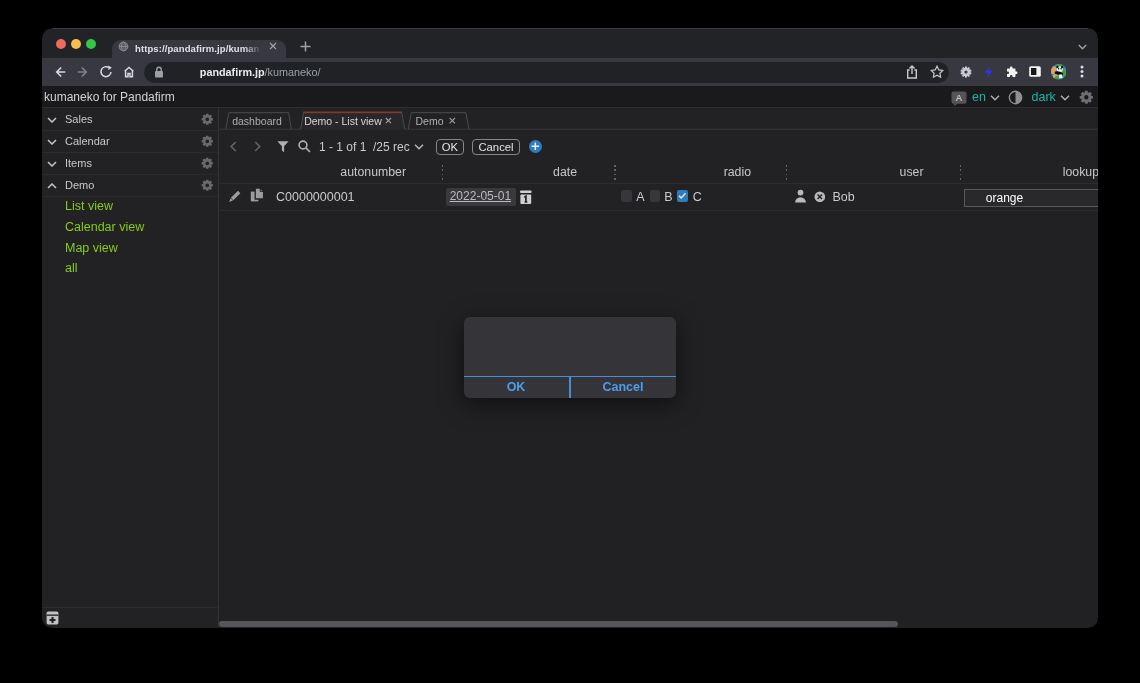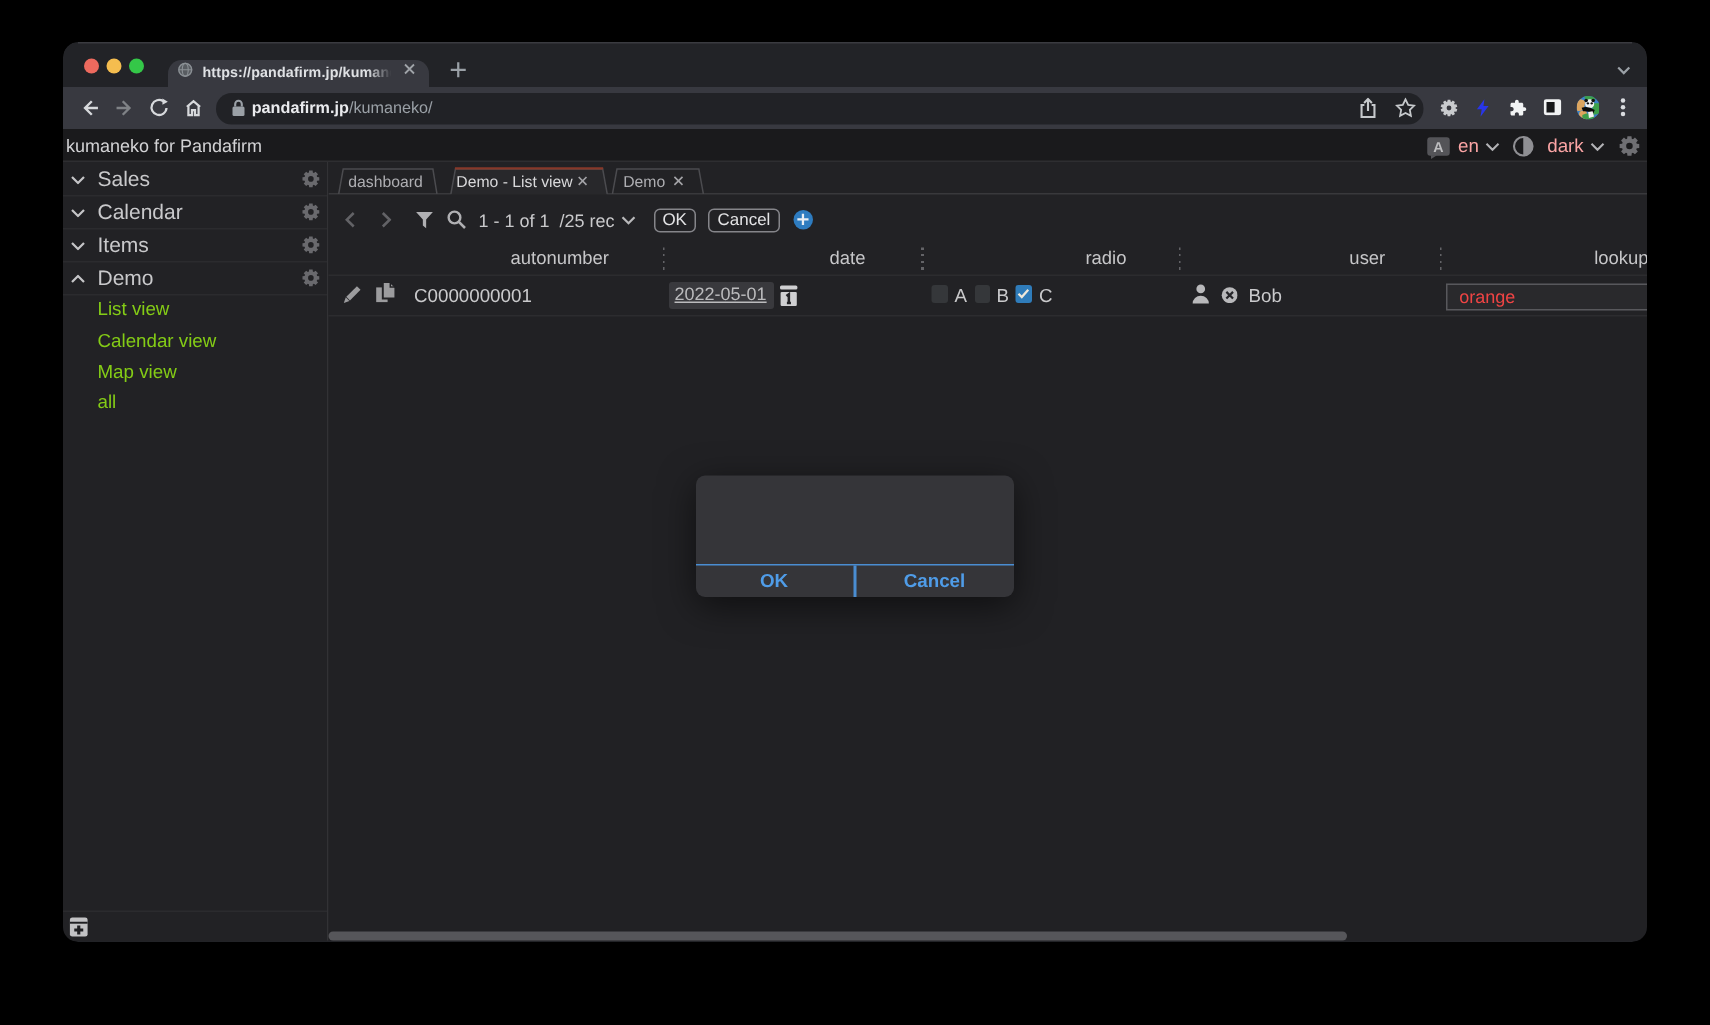--- a/index.html
+++ b/index.html
@@ -15,31 +15,31 @@
     line-height:18px; font-size:9.5px; font-weight:600; letter-spacing:0.1px; color:#dfe1e4;
     white-space:nowrap; overflow:hidden; }
   #tabfade { position:absolute; left:245px; top:40px; width:20px; height:18px;
     background:linear-gradient(to right, rgba(56,57,64,0), #383940 80%); }
   #chrometb { position:absolute; left:42px; top:58px; width:1056px; height:28px;
     background:#383940; }
   #omnibox { position:absolute; left:144.4px; top:61.9px; width:805px; height:20.8px;
     border-radius:10.4px; background:#212226; }
   #urltext { position:absolute; left:167.8px; top:58px; height:28px; line-height:28px;
     font-size:10.8px; color:#9aa0a6; }
-  #urltext b { color:#eaebee; font-weight:bold; }
+  #urltext b { color:#eaebee; font-weight:bold;margin-left:32px; }
   #appheader { position:absolute; left:42px; top:86px; width:1056px; height:22px;
     background:#1a1a1c; border-bottom:1px solid #2e2e31; }
   #apptitle { position:absolute; left:44px; top:86px; height:22px; line-height:22px;
     font-size:12px; color:#d2d2d4; }
   .hctl { position:absolute; top:86px; height:22px; line-height:23px; font-size:12.5px;
-    color:#fca5a5; }
+    color:#14b8a6; }
   #sidebar { position:absolute; left:42px; top:108px; width:177px; height:519px;
     background:#222225; border-right:1px solid #323235; }
   .sep { position:absolute; left:42px; width:176px; height:1px; background:#2b2b2e; }
-  .snav { position:absolute; left:65px; height:22px; line-height:22px; font-size:14px;
+  .snav { position:absolute; left:65px; height:22px; line-height:22px; font-size:11px;
     color:#c9c9cb; }
   .ssub { position:absolute; left:65px; height:20px; line-height:20px; font-size:12.5px;
     color:#84cc16; }
   #main { position:absolute; left:219px; top:108px; width:879px; height:519px;
     background:#212124; }
   #band { position:absolute; left:219px; top:108px; width:879px; height:102.4px;
     background:#222225; }
   .hdrcell { position:absolute; top:161px; height:22px; line-height:22px; font-size:12.3px;
     color:#c6c6c8; text-align:right; }
   .dots { position:absolute; top:165px; height:15px; width:1.2px;
@@ -281,22 +281,22 @@
 <div class="dots" style="left:960px;"></div>
 <div class="hline" style="top:183px;"></div>
 <div class="hline" style="top:210.4px;"></div>
 
 <div class="rowtxt" style="left:276px;">C0000000001</div>
 <div class="rowtxt" style="left:832.4px;">Bob</div>
 <div class="abs" style="left:445.7px; top:188.3px; width:70.6px; height:17.5px;
   background:#39393d; border-radius:2px; font-size:12px; color:#bbbbbd;
   line-height:17.5px; padding-left:4px;text-decoration:underline;">2022-05-01</div>
 <div class="abs" style="left:963.8px; top:188.9px; width:149px; height:18px;
-  background:#29292c; border:1px solid #58585c; font-size:12px; color:#ef4444;
-  line-height:16px; padding-left:8px;">orange</div>
+  background:#29292c; border:1px solid #58585c; font-size:12px; color:#ffffff;
+  line-height:16px; padding-left:21px;">orange</div>
 <div class="cb" style="left:621.3px;"></div>
 <div class="cb" style="left:649.7px;"></div>
 <div class="cb" style="left:677px; background:#2f7cba;"></div>
 <svg class="abs" style="left:678.3px; top:192.2px;" width="8.5" height="7.5" viewBox="0 0 8.5 7.5">
   <path d="M1 3.8 L3.2 6 L7.5 1.2" fill="none" stroke="#efe8da" stroke-width="1.5"></path>
 </svg>
 <div class="rowtxt" style="left:636.3px;">A</div>
 <div class="rowtxt" style="left:664.3px;">B</div>
 <div class="rowtxt" style="left:692.7px;">C</div>
 <svg class="abs" style="left:226px; top:188.5px;" width="16" height="16" viewBox="0 0 16 16">

